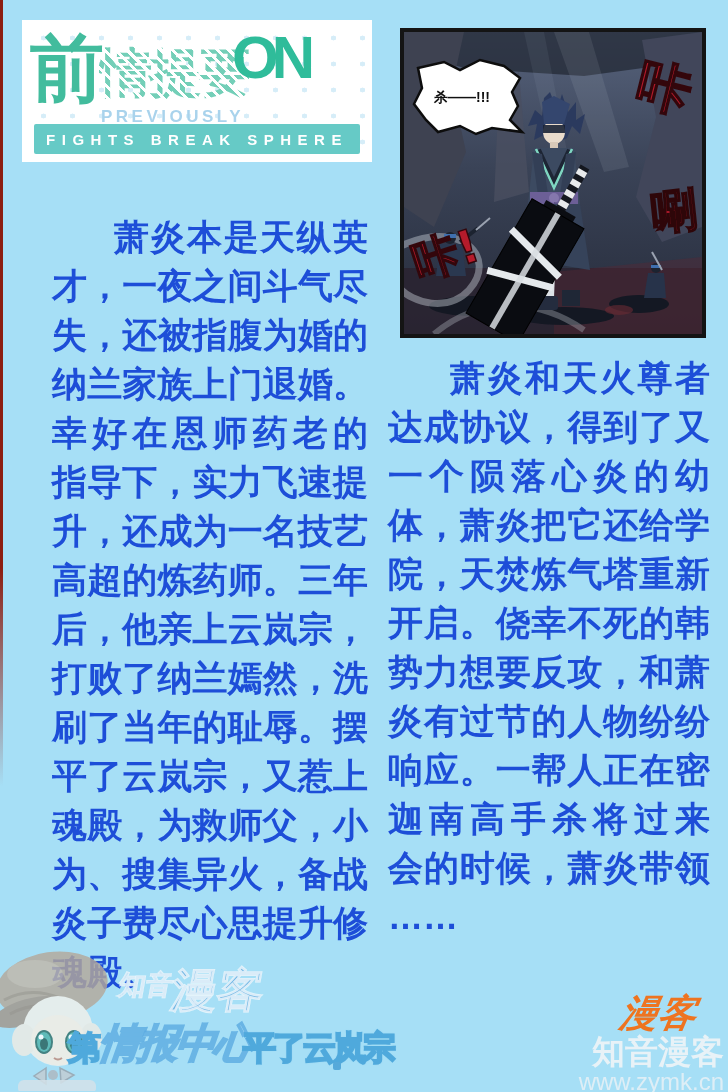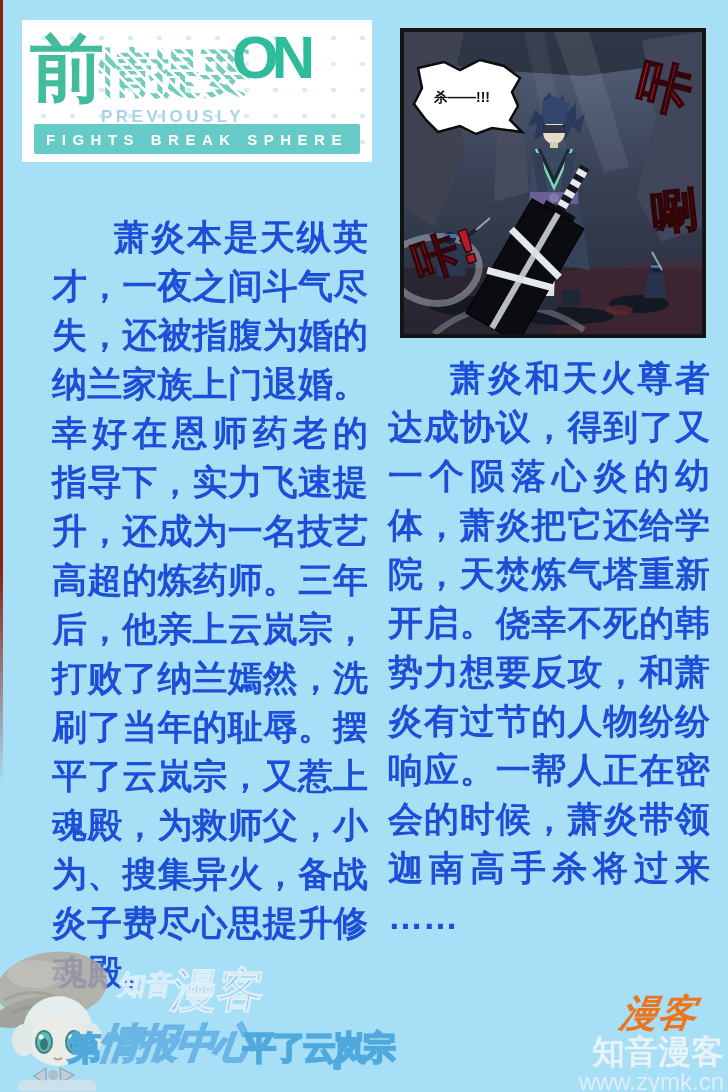--- a/index.html
+++ b/index.html
@@ -186,22 +186,22 @@
   <div class="col col-right">
       <div class="tline first">萧炎和天火尊者</div>
       <div class="tline">达成协议，得到了又</div>
       <div class="tline">一个陨落心炎的幼</div>
       <div class="tline">体，萧炎把它还给学</div>
       <div class="tline">院，天焚炼气塔重新</div>
       <div class="tline">开启。侥幸不死的韩</div>
       <div class="tline">势力想要反攻，和萧</div>
       <div class="tline">炎有过节的人物纷纷</div>
       <div class="tline">响应。一帮人正在密</div>
+      <div class="tline">迦南高手杀将过来</div>
       <div class="tline">会的时候，萧炎带领</div>
-      <div class="tline">迦南高手杀将过来</div>
       <div class="tline last">……</div>
     </div>
 
   <svg class="mascot" width="135" height="155" viewBox="0 0 135 155">
     <g opacity="0.92">
       <ellipse cx="62" cy="50" rx="56" ry="34" fill="#b5a89a" transform="rotate(-8 62 50)"></ellipse>
       <ellipse cx="45" cy="38" rx="28" ry="14" fill="#c6baac" opacity="0.8"></ellipse>
       <ellipse cx="38" cy="76" rx="36" ry="13" fill="#a2958a" transform="rotate(-16 38 76)"></ellipse>
       <path d="M14,64 Q40,50 70,62" stroke="#8f8276" stroke-width="3" fill="none" opacity="0.5"></path>
       <path d="M20,78 Q46,64 76,74" stroke="#8f8276" stroke-width="3" fill="none" opacity="0.5"></path>

